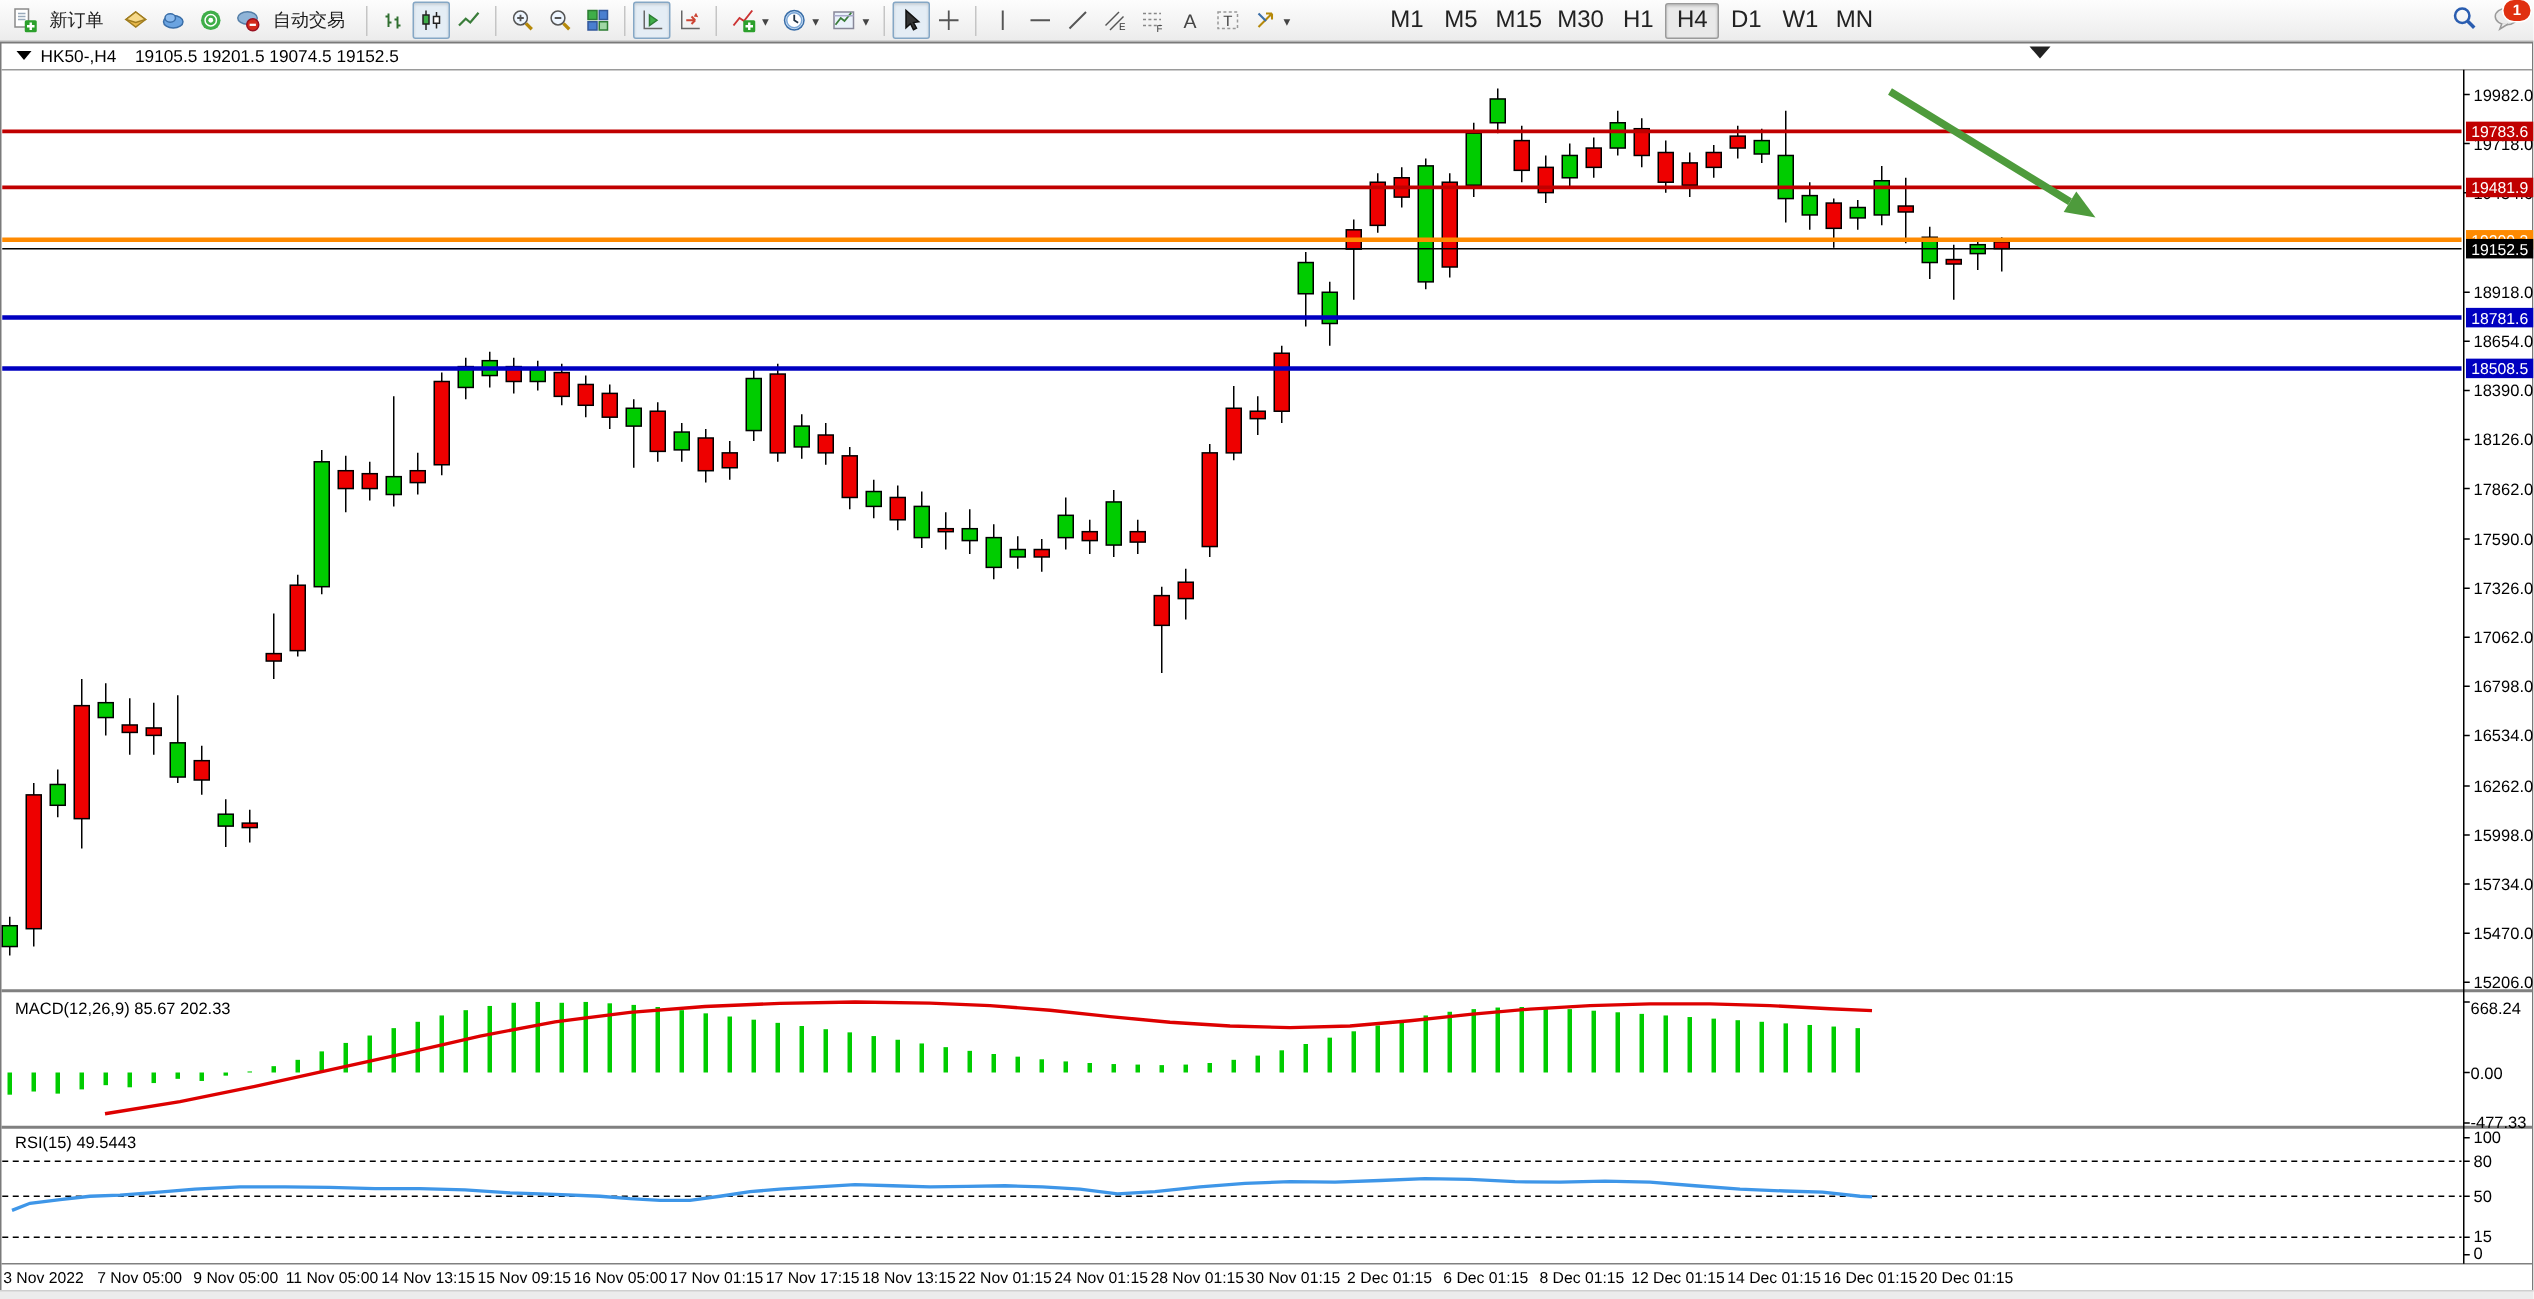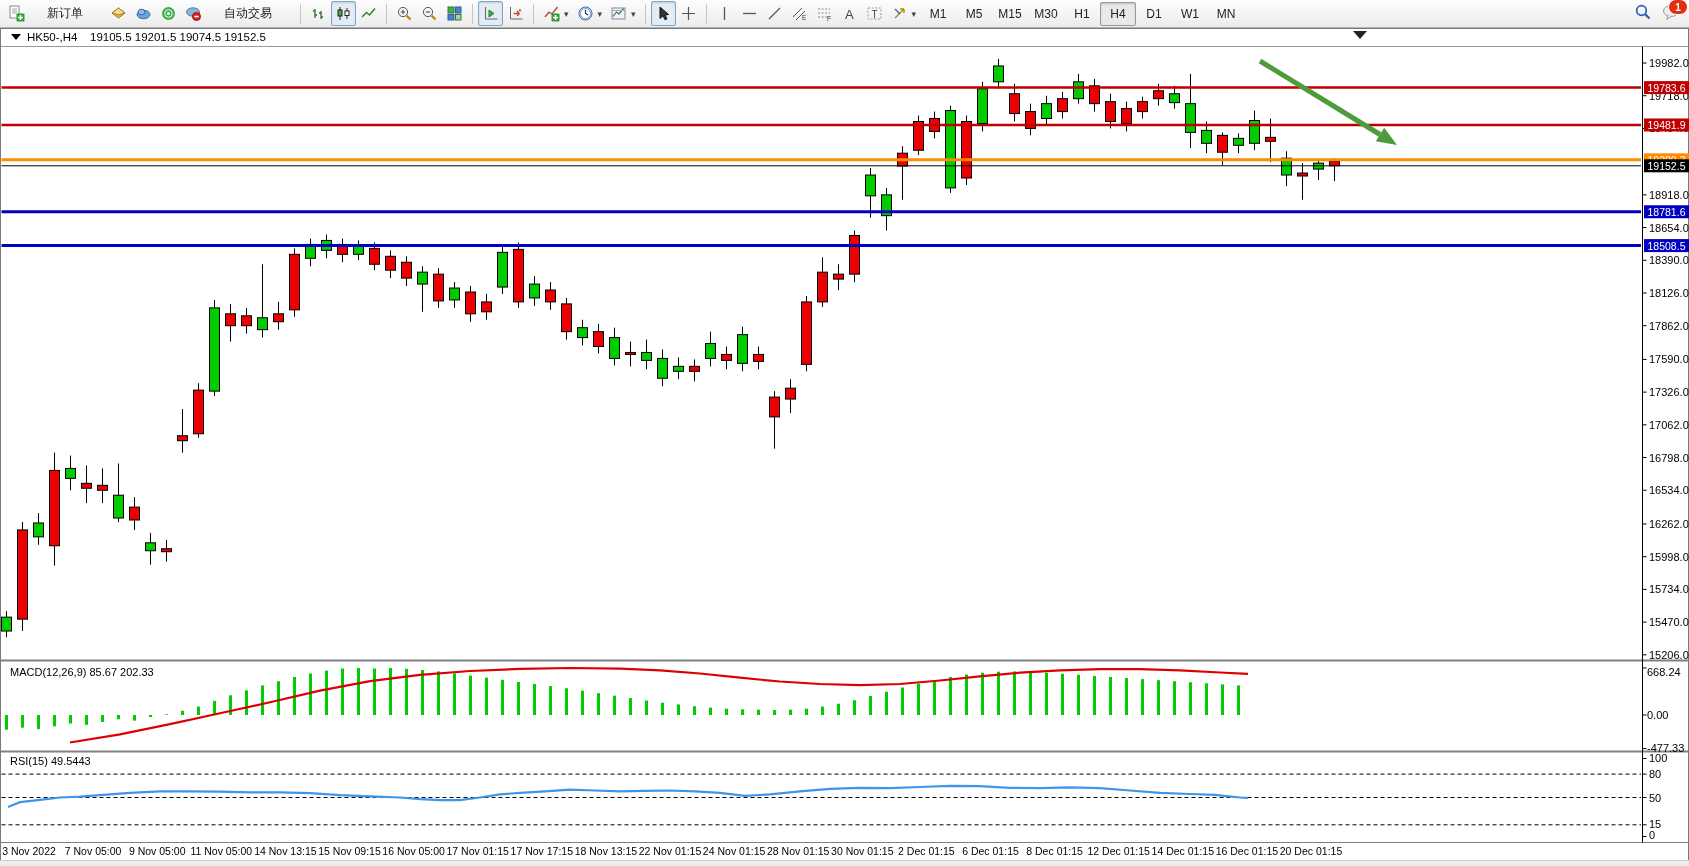--- a/index.html
+++ b/index.html
@@ -4,26 +4,26 @@
 <style>
   html,body{margin:0;padding:0}
   body{width:1689px;height:866px;position:relative;overflow:hidden;background:#fff;
        font-family:"Liberation Sans",sans-serif;-webkit-font-smoothing:antialiased}
   .toolbar{position:absolute;top:0;left:0;right:0;height:28px;box-sizing:border-box;
     background:linear-gradient(#fdfdfd,#ececec);border-bottom:1px solid #b2b2b2;
     display:flex;align-items:center;padding:0 4px;z-index:5}
   .tb-btn{display:inline-flex;align-items:center;gap:3px;height:23px;padding:0 3px;
     border:1px solid transparent;border-radius:2px;font-size:12px;color:#1a1a1a;white-space:nowrap}
   .tb-btn.active{background:#e4edf5;border-color:#85a7c5;box-shadow:inset 0 1px 2px rgba(0,0,0,.15)}
-  .tb-btn .lbl{margin:0 19px}
+  .tb-btn .lbl{margin:0 5px}
   .tb-sep{width:1px;height:20px;background:#c5c5c5;margin:0 5px;flex:0 0 1px}
   .caret{font-size:9px;color:#444;margin-left:1px}
   .tf-group{position:absolute;left:920px;top:2px;display:flex;align-items:center}
   .tf-btn{display:inline-flex;align-items:center;justify-content:center;height:22px;min-width:26px;
-    padding:0 4px;border:1px solid transparent;border-radius:2px;font-size:12px;color:#222}
+    padding:0 4px;border:1px solid transparent;border-radius:2px;font-size:16px;color:#222}
   .tf-btn.active{background:#e9e9e9;border-color:#9a9a9a;box-shadow:inset 0 1px 2px rgba(0,0,0,.2)}
   .right-icons{position:absolute;right:8px;top:3px;display:flex;gap:10px;align-items:center}
   .ri{position:relative;display:inline-flex}
   .noti-badge{position:absolute;top:-4px;right:-7px;min-width:14px;height:14px;border-radius:8px;
     background:#e03010;color:#fff;font-size:10px;font-weight:bold;display:flex;align-items:center;
     justify-content:center;padding:0 2px;border:1px solid #fff}
   .chart-area{position:absolute;top:28px;left:0;width:1689px;height:833px}
   .status-bar{position:absolute;left:0;right:0;bottom:0;height:5px;background:#ececec;border-top:1px solid #cfcfcf}
   svg text{font-family:"Liberation Sans",sans-serif}
   .axis-label{font-size:11px;fill:#000}

